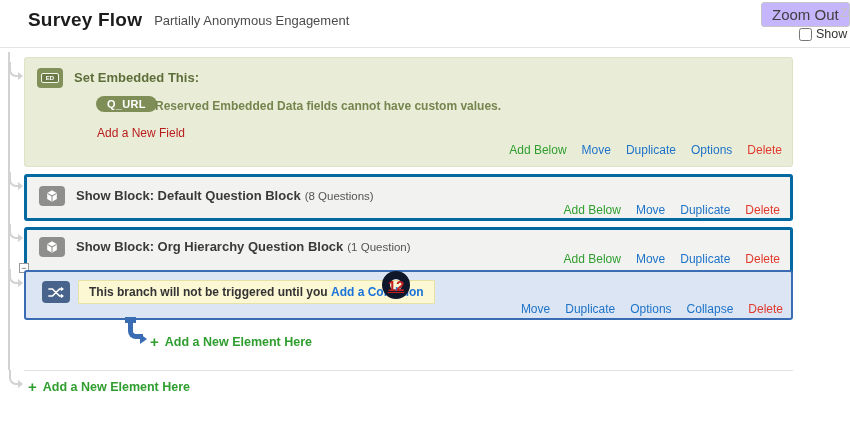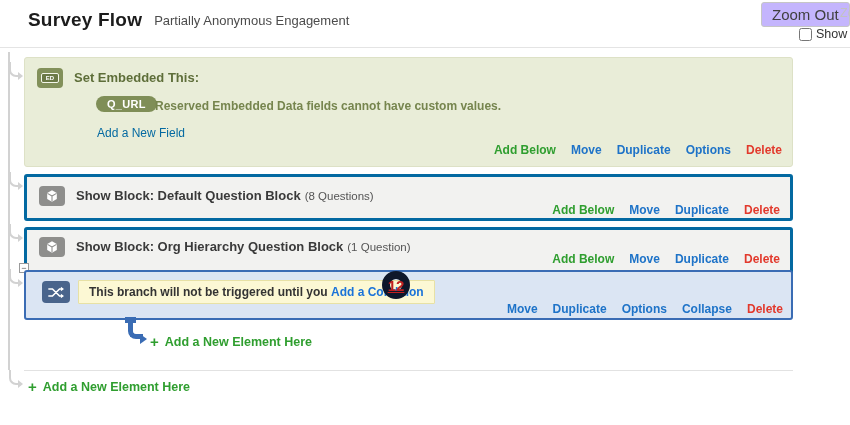--- a/index.html
+++ b/index.html
@@ -46,23 +46,23 @@
   .icon-branch { left:16px; top:9px; width:28px; height:22px; background:#49648c; border-radius:4px; }
 
   .blk-title { position:absolute; font-size:13px; font-weight:700; white-space:nowrap; }
   .t-olive { color:#5e6e39; }
   .t-dark { color:#3a3a3a; }
   .t-count { font-weight:400; font-size:11.5px; color:#555; margin-left:4px; }
 
   .pill { position:absolute; left:71px; top:38px; background:#7f8e57; color:#fff;
     font-size:11px; font-weight:700; padding:2px 11px; border-radius:10px; letter-spacing:.3px; }
   .ed-msg { position:absolute; left:130px; top:41px; font-size:12px; color:#76854e; font-weight:600; }
-  .add-field { position:absolute; left:72px; top:68px; font-size:12px; color:#0369a1; cursor:pointer; }
-
-  .actions { position:absolute; right:10px; display:flex; gap:15px; font-size:12px; font-weight:700; }
+  .add-field { position:absolute; left:72px; top:68px; font-size:12px; color:#b91c1c; cursor:pointer; }
+
+  .actions { position:absolute; right:10px; display:flex; gap:15px; font-size:12px; font-weight:400; }
   .actions a { text-decoration:none; cursor:pointer; white-space:nowrap; }
   .a-green { color:#2f9e2f; } .a-blue { color:#1e73c8; } .a-red { color:#e2392c; }
 
   
   .minus-box { position:absolute; left:19px; top:263px; width:10px; height:10px; background:#fff;
     border:1px solid #9a9a9a; color:#555; font-size:9px; line-height:8px; text-align:center; }
   .cond-box { position:absolute; left:52px; top:8px; background:#fcf8d4; border:1px solid #e7e1a5;
     border-radius:1px; padding:4px 10px; font-size:12px; font-weight:600; color:#333; white-space:nowrap; }
   .cond-link { color:#1a73d9; font-weight:700; cursor:pointer; }
   .annot { position:absolute; left:356px; top:-1px; width:28px; height:28px; border:8px solid #0f172a;

